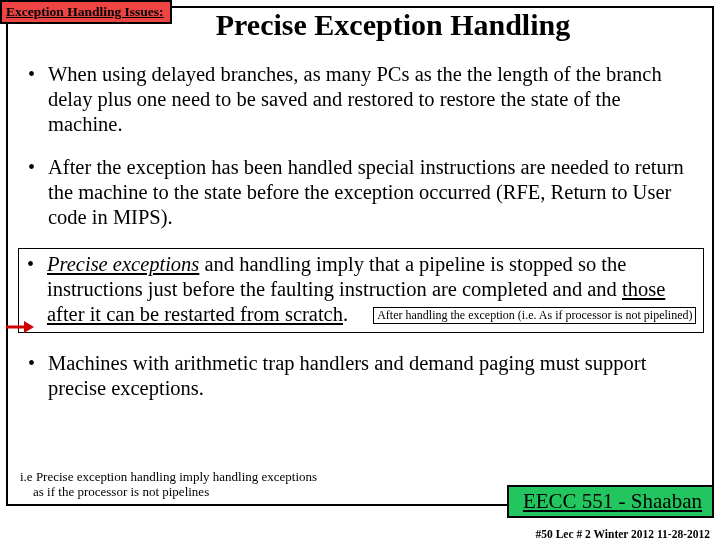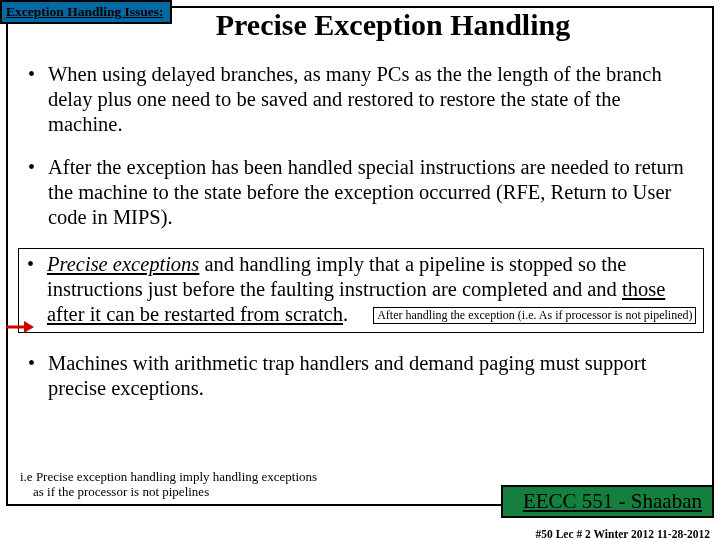--- a/index.html
+++ b/index.html
@@ -15,21 +15,21 @@
     top: 6px;
     left: 6px;
     right: 6px;
     bottom: 34px;
     border: 2.5px solid #000;
   }
   .tag-box {
     position: absolute;
     top: 0px;
     left: 0px;
-    background: #0369a1;
+    background: #ef4444;
     border: 2px solid #000;
     padding: 2px 6px 2px 4px;
     font-size: 13.5px;
     font-weight: bold;
     text-decoration: underline;
     z-index: 5;
   }
   .title {
     position: absolute;
     top: 8px;
@@ -92,23 +92,23 @@
     bottom: 40px;
     font-size: 13px;
     line-height: 1.15;
     width: 340px;
     margin-top: 16px;
   }
   .footer-box {
     position: absolute;
     right: 6px;
     bottom: 22px;
-    background: #15803d;
+    background: #22c55e;
     border: 2px solid #000;
-    padding: 2px 10px 2px 20px;
+    padding: 2px 10px 2px 14px;
     font-size: 21px;
     z-index: 7;
   }
   .footer-meta {
     position: absolute;
     right: 10px;
     bottom: 0;
     font-size: 11.5px;
     font-weight: bold;
   }

